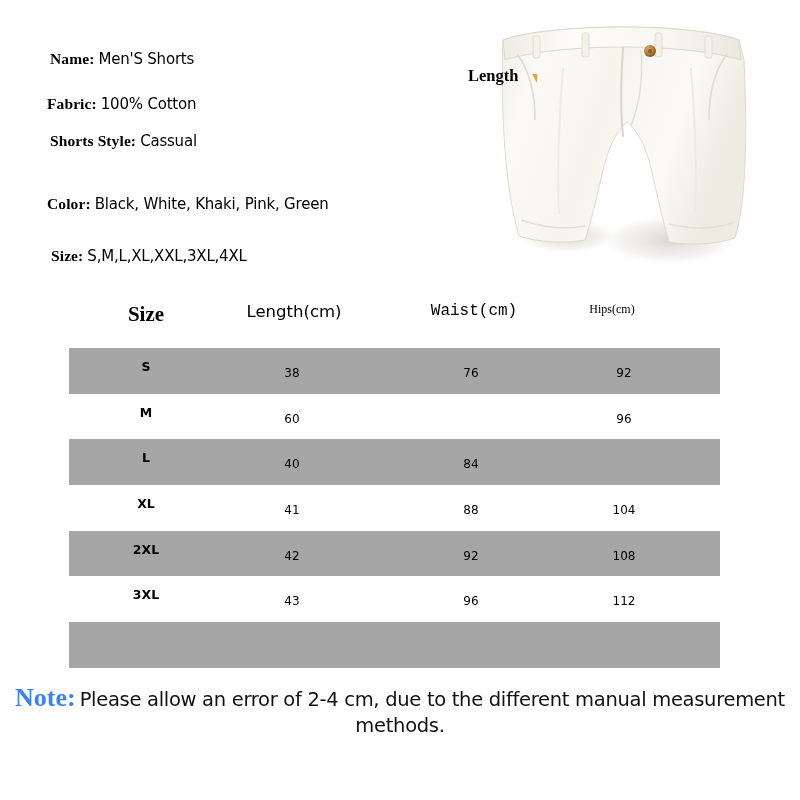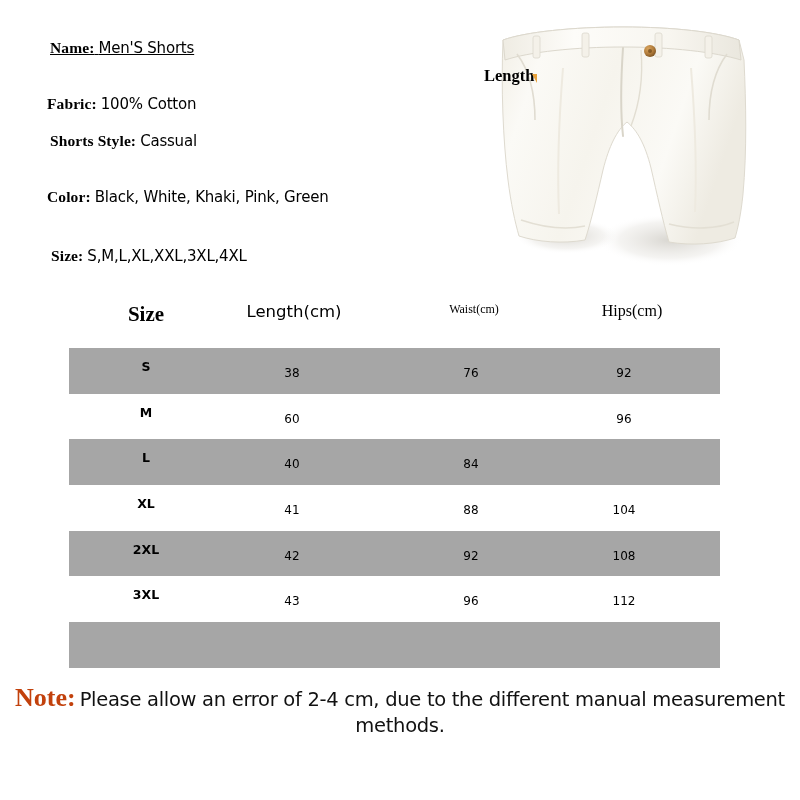--- a/index.html
+++ b/index.html
@@ -32,37 +32,37 @@
     font-weight: bold;
     font-size: 15.5px;
     letter-spacing: 0.1px;
   }
   .spec-value {
     font-family: "DejaVu Sans", sans-serif;
     font-size: 15px;
     letter-spacing: -0.2px;
   }
 
-  .r-name   { left: 50px;  top: 40px; text-decoration: underline; }
+  .r-name   { left: 50px;  top: 51px; }
   .r-fabric { left: 47px;  top: 96px; }
   .r-style  { left: 50px;  top: 133px; }
-  .r-color  { left: 47px;  top: 189px; }
+  .r-color  { left: 47px;  top: 196px; }
   .r-size   { left: 51px;  top: 248px; }
 
   
   .photo {
     position: absolute;
     left: 455px;
     top: 8px;
     width: 345px;
     height: 285px;
   }
   .label-length {
     position: absolute;
-    left: 484px; top: 66px;
+    left: 468px; top: 66px;
     font-family: "Liberation Serif", serif;
     font-weight: bold;
     font-size: 16.5px;
   }
   .length-arrow {
     position: absolute;
     left: 532px; top: 74px;
     width: 0; height: 0;
     border-left: 5px solid transparent;
     border-top: 9px solid #e8a33d;
@@ -91,28 +91,28 @@
   }
   .th-length {
     left: 145px; width: 160px;
     top: 6px;
     font-family: "DejaVu Sans", sans-serif;
     font-size: 16.5px;
   }
   .th-waist {
     left: 325px; width: 160px;
     top: 14px;
-    font-family: Liberation Serif, serif;
+    font-family: Liberation Mono, monospace;
+    font-size: 16px;
+  }
+  .th-hips {
+    left: 468px; width: 150px;
+    top: 12px;
+    font-family: "Liberation Serif", serif;
     font-size: 12px;
-  }
-  .th-hips {
-    left: 488px; width: 150px;
-    top: 12px;
-    font-family: "Liberation Serif", serif;
-    font-size: 16px;
   }
 
   .t-row {
     position: relative;
     height: 45.7px;
     width: 100%;
   }
   .t-row.shaded { background: #a6a6a6; }
   .t-row .cell {
     position: absolute;
@@ -140,21 +140,21 @@
     position: absolute;
     left: 0; top: 682px;
     width: 800px;
     text-align: center;
     line-height: 1.22;
   }
   .note-title {
     font-family: "Liberation Serif", serif;
     font-weight: bold;
     font-size: 26px;
-    color: #c2410c;
+    color: #3b82f6;
   }
   .note-body {
     font-family: "DejaVu Sans", sans-serif;
     font-size: 19.5px;
     color: #111111;
     letter-spacing: -0.3px;
   }
 </style>
 </head>
 <body>

